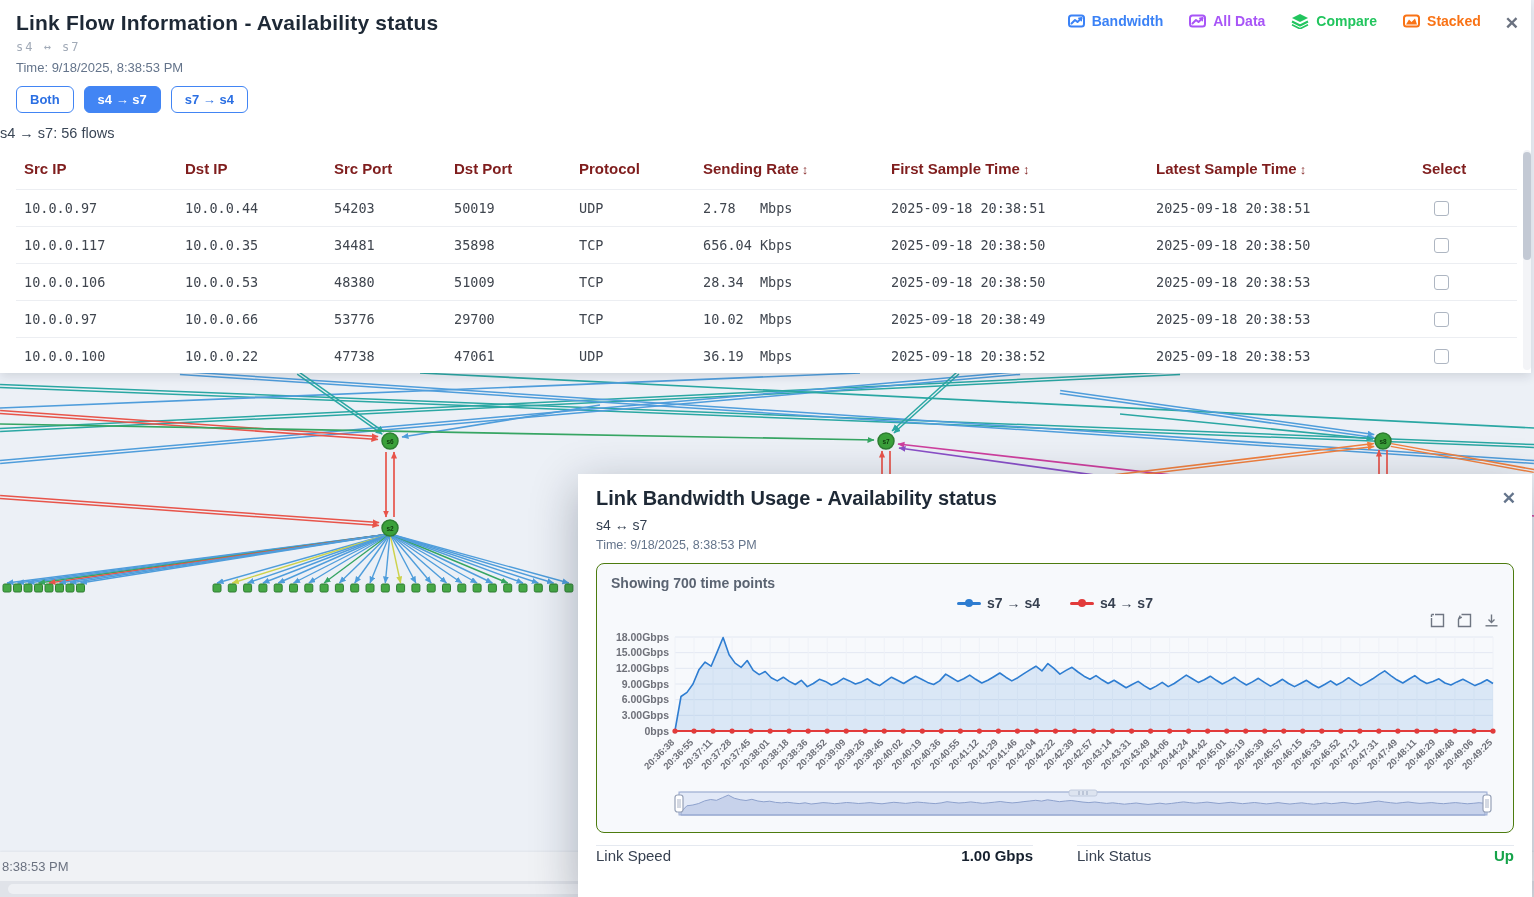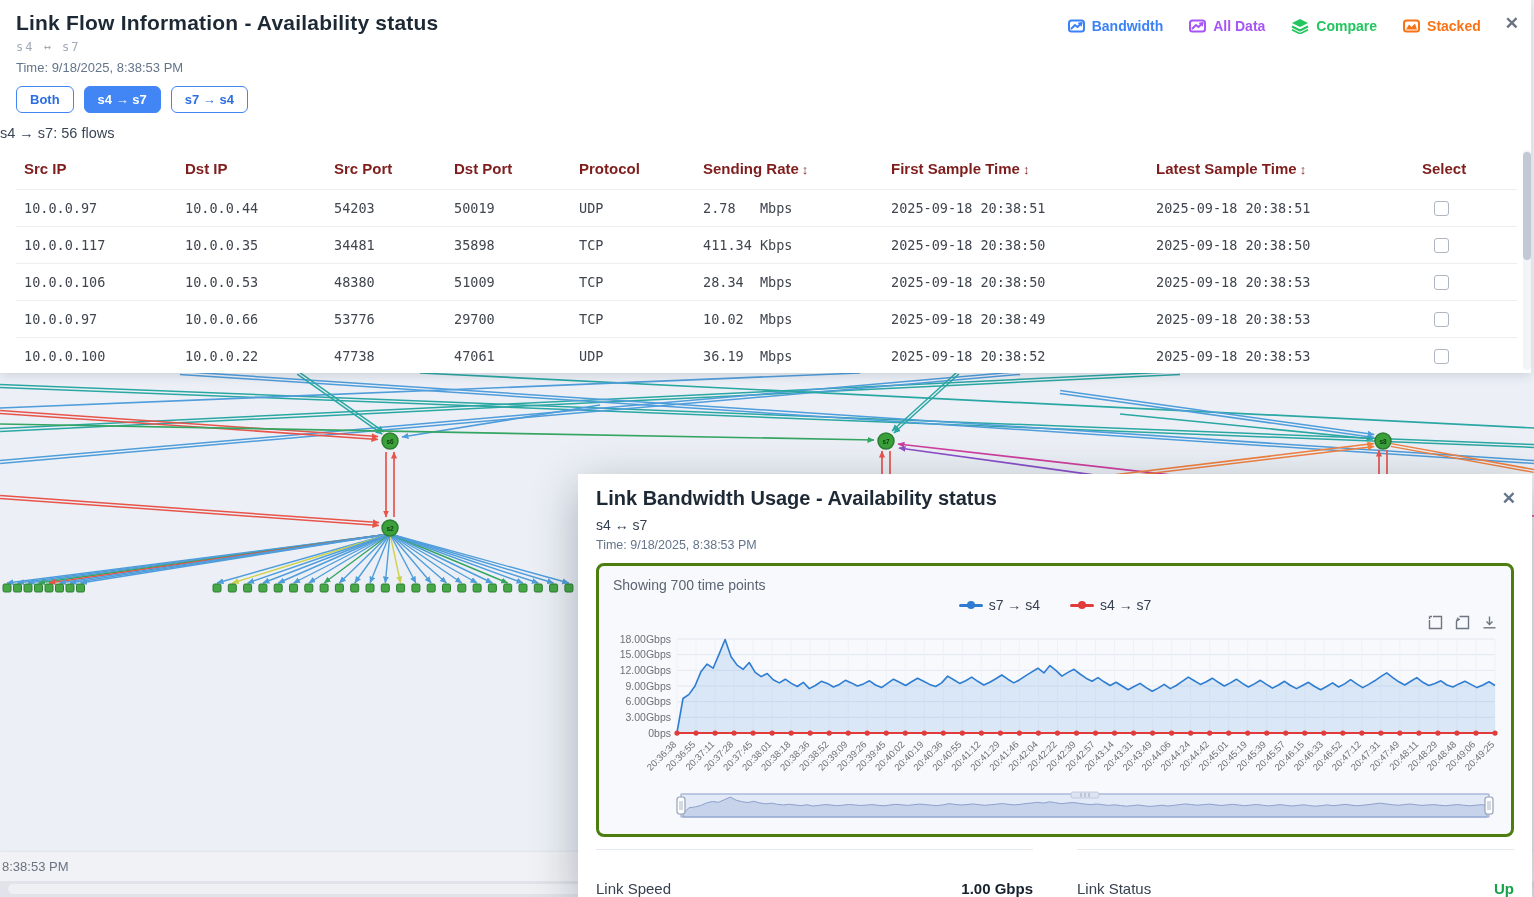--- a/index.html
+++ b/index.html
@@ -29,21 +29,21 @@
   .fp-time { font-size:13px; color:#64748b; margin:6px 16px 0; }
   .filters { display:flex; gap:10px; margin:11px 16px 0; }
   .filter-btn {
     padding:5px 13px; border:1.5px solid #4285f4; border-radius:6px;
     background:#fff; color:#2b6fe3; font-weight:bold; font-size:13px; cursor:pointer;
     font-family:"Liberation Sans", sans-serif;
   }
   .filter-btn.active { background:#4285f4; color:#fff; }
   .flow-count { margin:12px 0 0; font-size:14.5px; color:#3a4656; }
 
-  .top-toolbar { position:absolute; top:13px; right:12px; display:flex; align-items:flex-end; gap:26px; }
+  .top-toolbar { position:absolute; top:13px; right:12px; display:flex; align-items:flex-start; gap:26px; }
   .tb-item { display:flex; align-items:center; gap:7px; font-weight:bold; font-size:14px; cursor:pointer; }
   .tb-item svg { display:block; }
   .tb-close { color:#6b7280; font-size:17px; font-weight:bold; cursor:pointer; margin-left:-2px; }
 
   .table-wrap { position:absolute; left:16px; right:14px; top:147px; bottom:1px; overflow:hidden; }
   table { width:100%; border-collapse:collapse; table-layout:fixed; }
   th { color:#7f1d1d; text-align:left; font-size:15px; font-weight:bold; padding:13px 8px 12px; cursor:default; }
   th.sortable { cursor:pointer; }
   th .sort { font-size:13px; margin-left:3px; }
   td {
@@ -68,32 +68,32 @@
   
   .bw-modal {
     position:absolute; left:578px; top:474px; width:954px; height:423px;
     background:#fff; border-radius:0; box-shadow:0 12px 44px rgba(12,22,48,.30);
     z-index:10; padding:13px 18px; overflow:hidden;
   }
   .bw-title { font-size:20px; font-weight:bold; color:#1e2936; }
   .bw-close { position:absolute; right:16px; top:14px; color:#64748b; font-size:17px; font-weight:bold; cursor:pointer; }
   .bw-sub { font-size:14px; color:#333f50; margin-top:7px; }
   .bw-time { font-size:12.5px; color:#64748b; margin-top:5px; }
-  .chart-card { margin-top:11px; background:#f7f9fc; border:3px solid #4d7c0f; border-radius:8px; padding:11px 14px 9px; }
+  .chart-card { margin-top:11px; background:#f7f9fc; border:1px solid #4d7c0f; border-radius:8px; padding:11px 14px 9px;font-weight:bold; }
   .showing { font-size:14px; color:#5b6472; }
   .legend { display:flex; justify-content:center; gap:30px; margin-top:4px; }
   .legend-item { display:flex; align-items:center; gap:6px; font-size:14px; color:#374151; cursor:pointer; }
   .legend-mark { position:relative; width:24px; height:8px; }
   .legend-mark .ln { position:absolute; left:0; right:0; top:3px; height:2.5px; border-radius:2px; }
   .legend-mark .dt { position:absolute; left:8px; top:0; width:8px; height:8px; border-radius:50%; }
   .toolbox { display:flex; justify-content:flex-end; gap:12px; height:16px; margin-top:2px; }
   .toolbox svg { cursor:pointer; }
   .nav-wrap { margin:2px 0 0 62px; }
   .modal-footer { display:flex; gap:44px; margin-top:12px; }
-  .mf-col { flex:1; border-top:1px solid #e5e9f0; padding-top:30px; display:flex; justify-content:space-between; font-size:15px; color:#374151; }
+  .mf-col { flex:1; border-top:1px solid #e5e9f0; padding-top:1px; display:flex; justify-content:space-between; font-size:15px; color:#374151; }
   .mf-val { font-weight:bold; color:#16202e; }
   .mf-val.up { color:#16a34a; }
 </style>
 </head>
 <body>
 
 <svg id="topo" width="1534" height="897">
     <defs>
       <marker id="arr-teal" markerWidth="8" markerHeight="7" refX="6.5" refY="3" orient="auto" markerUnits="userSpaceOnUse">
         <path d="M0,0 L7,3 L0,6 Z" fill="#2aa7a3"></path>
@@ -309,21 +309,21 @@
             <td>2025-09-18 20:38:51</td>
             <td>2025-09-18 20:38:51</td>
             <td><input type="checkbox" style=""></td>
           </tr>
           <tr>
             <td>10.0.0.117</td>
             <td>10.0.0.35</td>
             <td>34481</td>
             <td>35898</td>
             <td>TCP</td>
-            <td>411.34 Kbps</td>
+            <td>656.04 Kbps</td>
             <td>2025-09-18 20:38:50</td>
             <td>2025-09-18 20:38:50</td>
             <td><input type="checkbox" style=""></td>
           </tr>
           <tr>
             <td>10.0.0.106</td>
             <td>10.0.0.53</td>
             <td>48380</td>
             <td>51009</td>
             <td>TCP</td>

